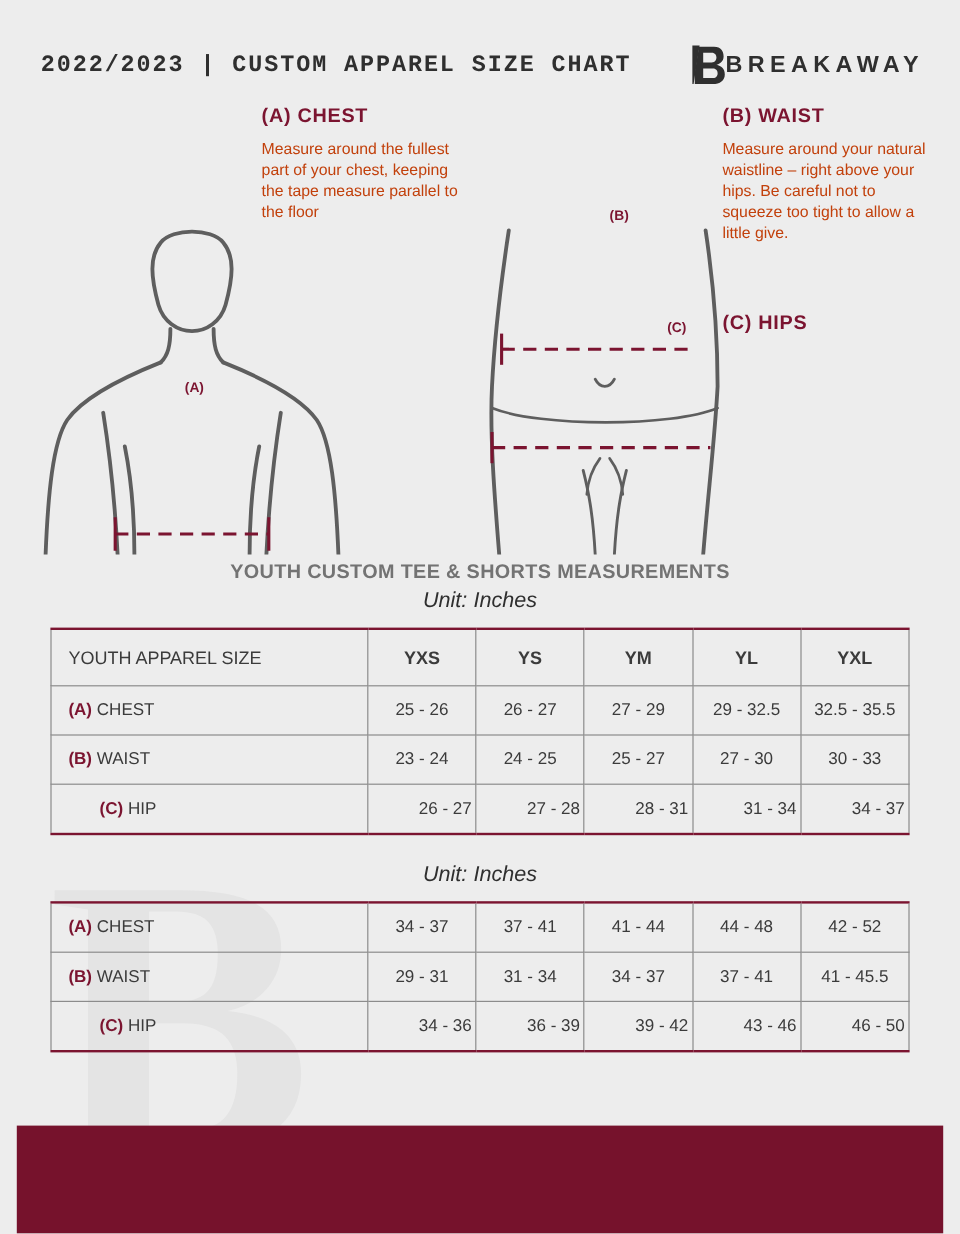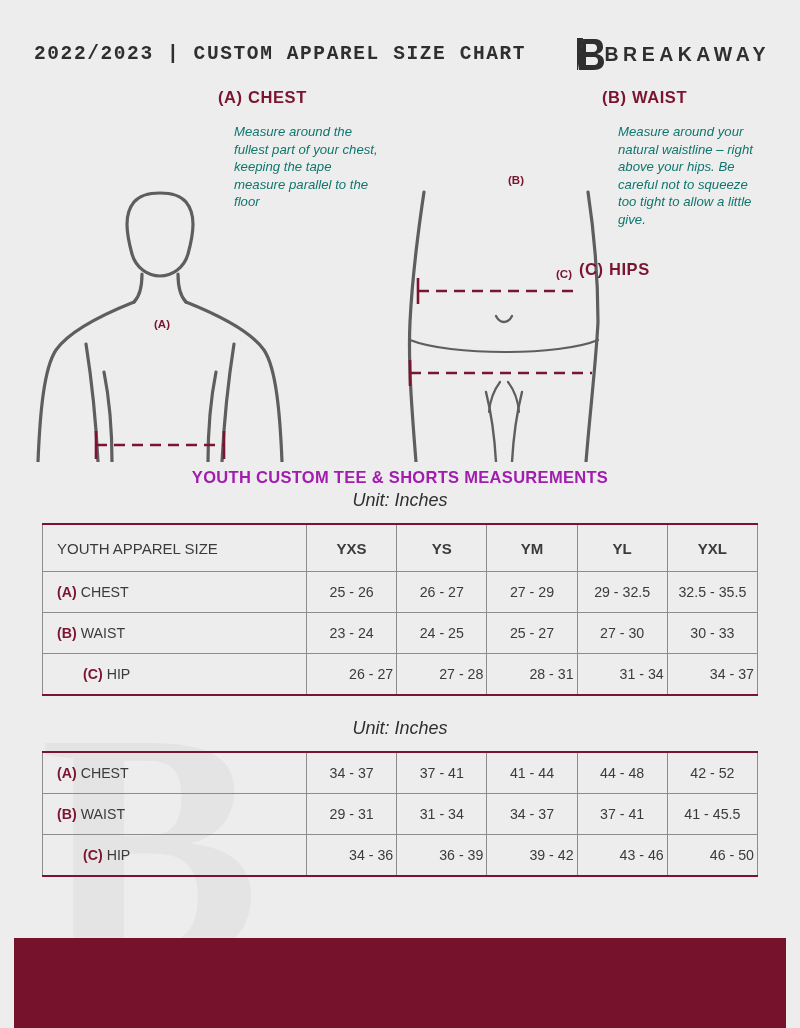--- a/index.html
+++ b/index.html
@@ -79,48 +79,47 @@
     width: 172px;
   }
   .callout h3 {
     margin: 0 0 8px 0;
     font-size: 16.5px;
     letter-spacing: 0.6px;
     color: #7b1430;
     font-weight: bold;
   }
   .callout p {
-    margin: 16px;
+    margin: 0;
     font-size: 13.2px;
     line-height: 17.5px;
-    font-style: italic;
-    color: #0f766e;
+    color: #c2410c;
   }
   .callout-a { left: 218px; top: 6px; width: 176px;}
   .callout-b { left: 602px; top: 6px; width: 170px;}
-  .callout-c { left: 579px; top: 178px; width: 172px;}
+  .callout-c { left: 602px; top: 178px; width: 172px;}
 
   .tag {
     position: absolute;
     font-size: 11.5px;
     font-weight: bold;
     color: #7b1430;
   }
   
   .section {
     position: relative;
     z-index: 2;
     margin-top: 6px;
   }
   .table-title {
     text-align: center;
     font-size: 16.5px;
     font-weight: bold;
     letter-spacing: 0.3px;
-    color: #a21caf;
+    color: #737373;
     margin: 0;
   }
   .table-unit {
     text-align: center;
     font-size: 18px;
     font-style: italic;
     color: #2f2f2f;
     margin: 3px 0 10px 0;
   }
   table {

